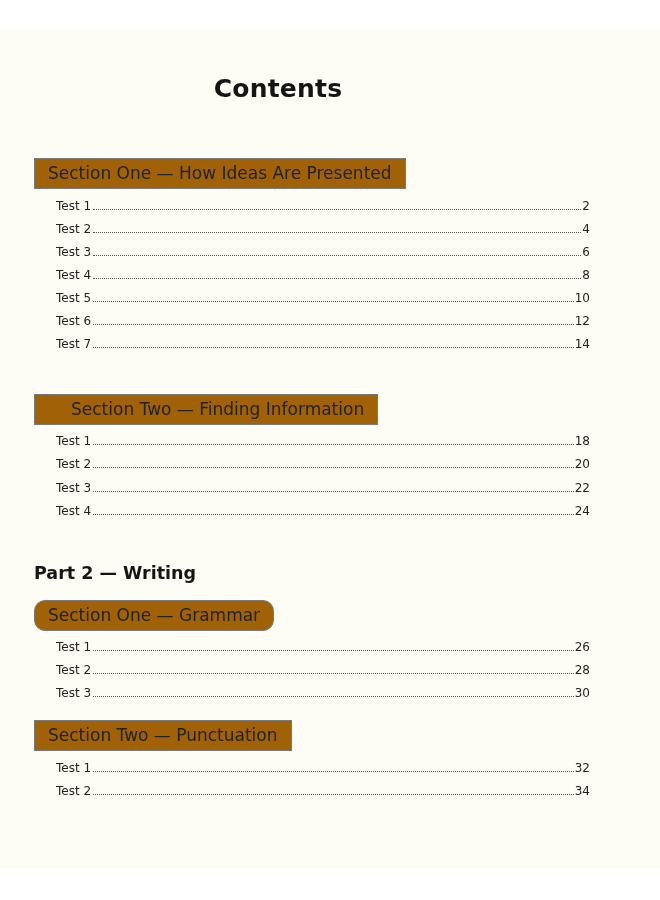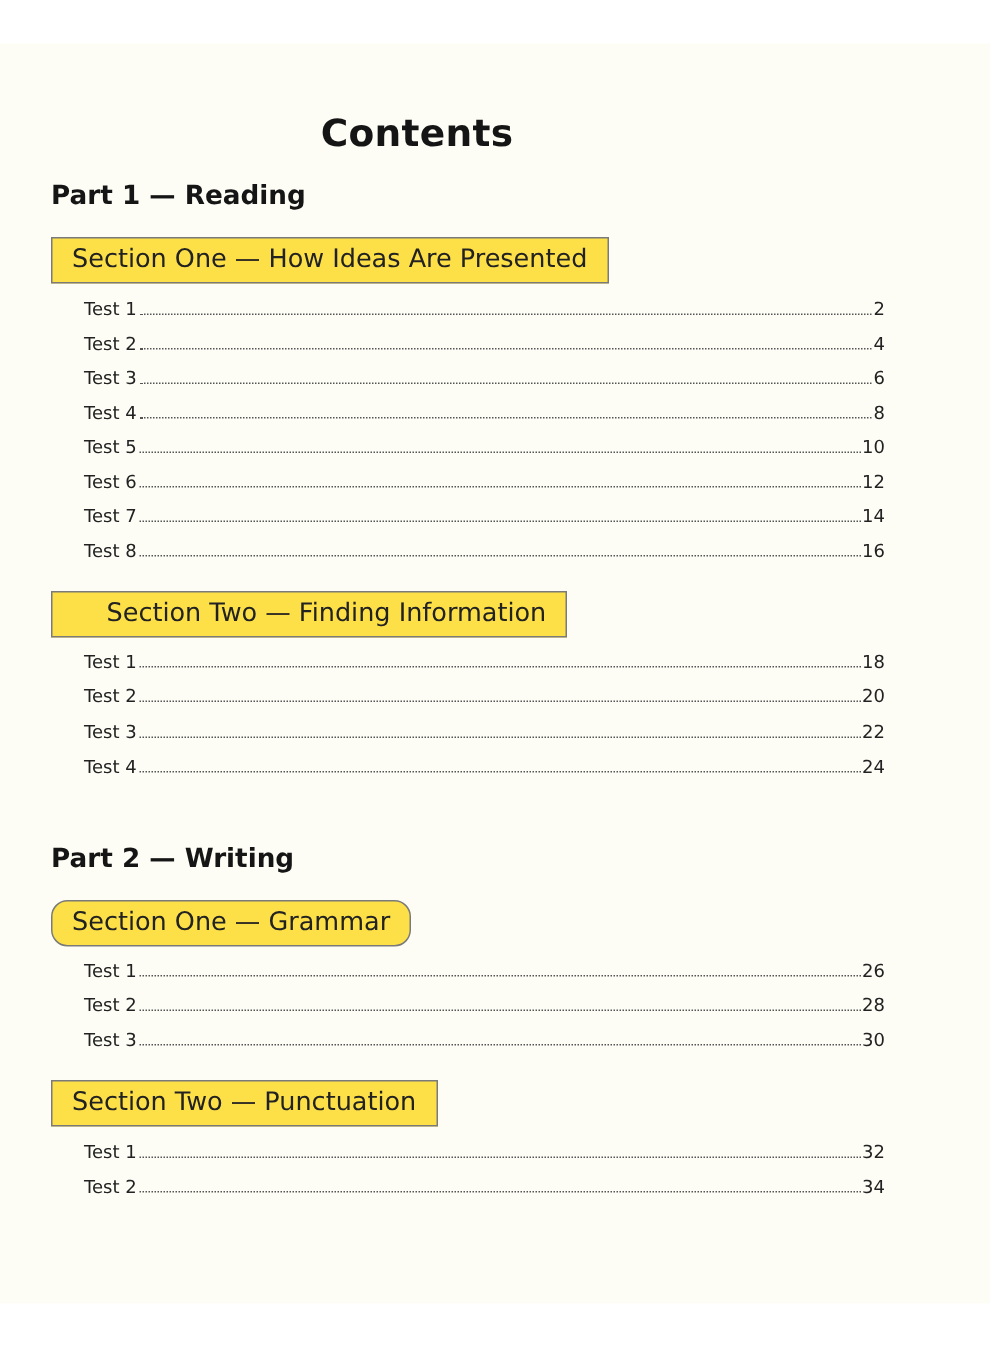--- a/index.html
+++ b/index.html
@@ -13,41 +13,40 @@
     }
     .title {
       position: absolute; left: 0; width: 556px; top: 45px; text-align: center;
       font-size: 25px; font-weight: bold; letter-spacing: 0.2px; color: #151515;
     }
     .part {
       position: absolute; left: 34px; font-size: 17.5px; font-weight: bold; color: #151515;
     }
     .section-box {
       position: absolute; left: 34px; height: 31px; box-sizing: border-box;
-      border: 1px solid #7a7a7a; background: #fde047;
+      border: 1px solid #7a7a7a; background: #a16207;
       font-size: 17px; line-height: 29px; padding: 0 13px; color: #222;
       white-space: nowrap;
     }
     .entry {
       position: absolute; left: 56px; width: 534px; height: 16px;
       display: flex; align-items: flex-end; font-size: 12px; color: #222;
     }
     .entry .label { white-space: nowrap; padding-right: 2px; text-align: center; }
     .entry .leader {
       flex: 1; border-bottom: 1px dotted #555; margin-bottom: 3px; height: 1px;
     }
     .entry .pg { white-space: nowrap; padding-left: 1px; }
   </style>
 </head>
 <body>
 
 <div class="page">
   <div class="title">Contents</div>
 
-  <div class="part" style="top:92px;">Part 1 — Reading</div>
 
   <div class="section-box" style="top:129px;">Section One — How Ideas Are Presented</div>
 
   <div class="entry" style="top:168px;">
     <span class="label">Test 1</span>
     <span class="leader"></span>
     <span class="pg">2</span>
   </div>
   <div class="entry" style="top:191px;">
     <span class="label">Test 2</span>
@@ -71,25 +70,20 @@
   </div>
   <div class="entry" style="top:283px;">
     <span class="label">Test 6</span>
     <span class="leader"></span>
     <span class="pg">12</span>
   </div>
   <div class="entry" style="top:306px;">
     <span class="label">Test 7</span>
     <span class="leader"></span>
     <span class="pg">14</span>
-  </div>
-  <div class="entry" style="top:329px;">
-    <span class="label">Test 8</span>
-    <span class="leader"></span>
-    <span class="pg">16</span>
   </div>
 
   <div class="section-box" style="top:365px;padding-left:36px;">Section Two — Finding Information</div>
 
   <div class="entry" style="top:403px;">
     <span class="label">Test 1</span>
     <span class="leader"></span>
     <span class="pg">18</span>
   </div>
   <div class="entry" style="top:426px;">

